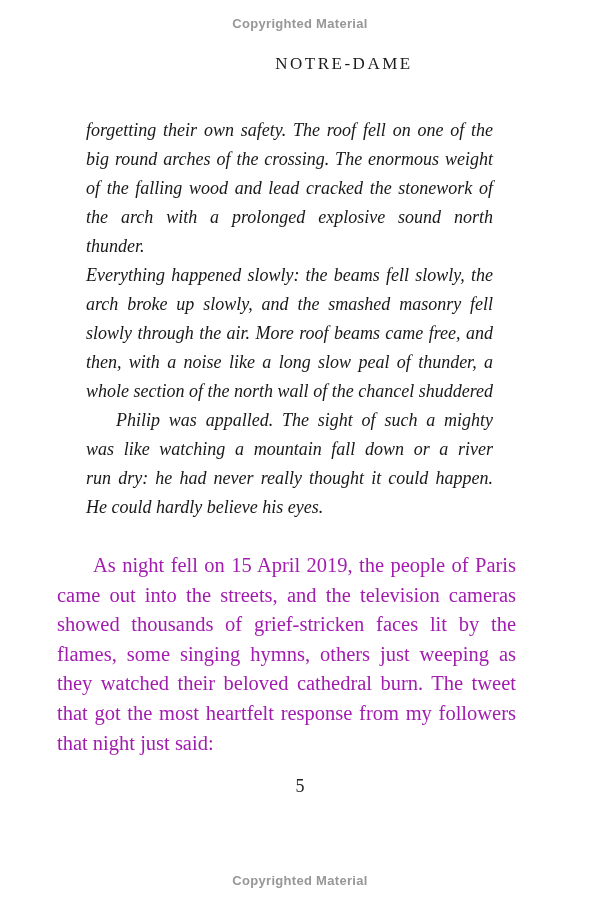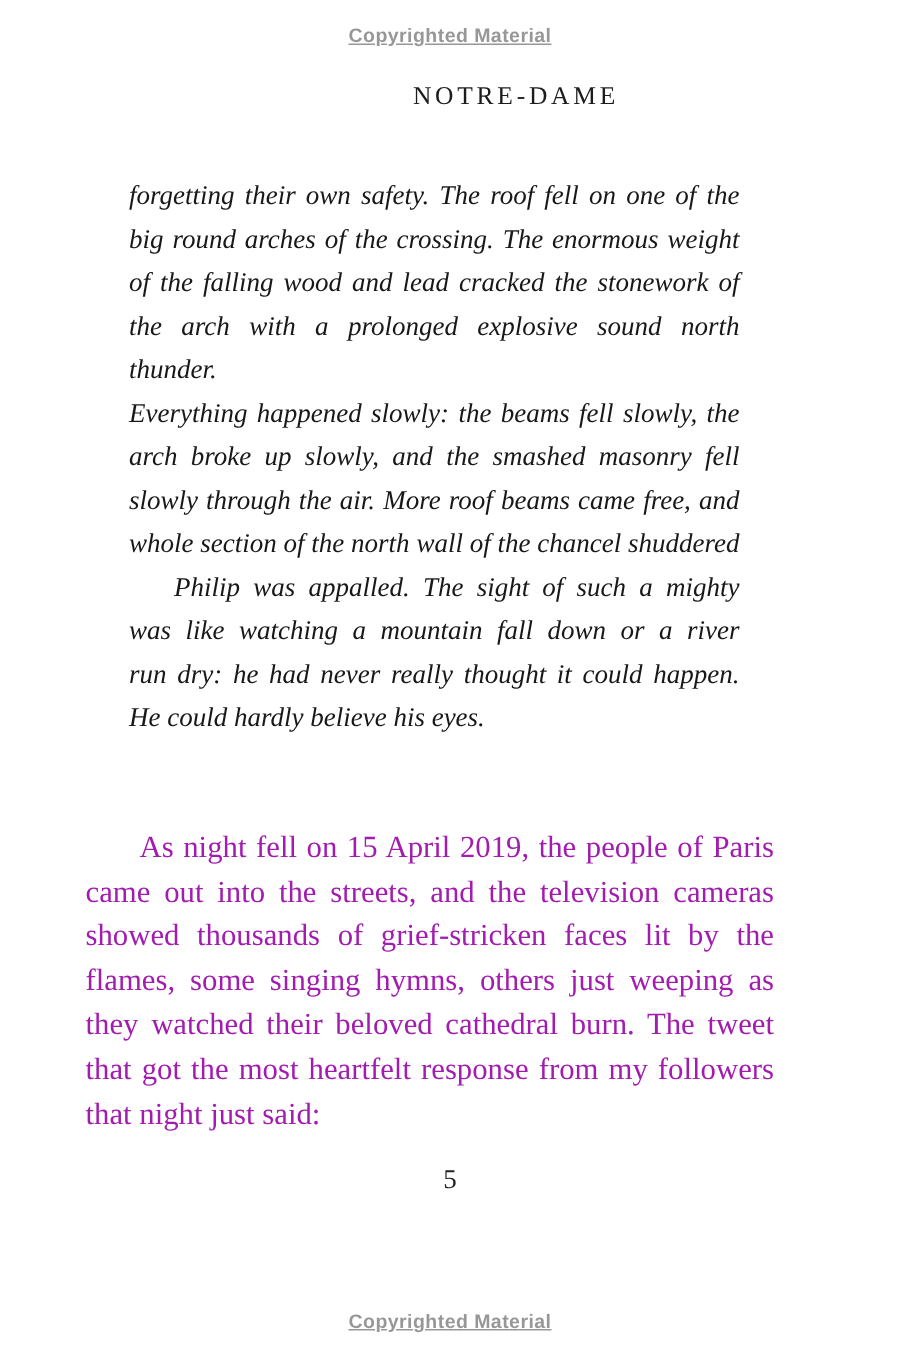--- a/index.html
+++ b/index.html
@@ -16,21 +16,20 @@
   .copyright {
     position: absolute;
     left: 0;
     width: 600px;
     text-align: center;
     font-family: "Liberation Sans", sans-serif;
     font-weight: bold;
     font-size: 13px;
     color: #979797;
     letter-spacing: 0.3px;
-    text-decoration: underline;
   }
   .copyright.top { top: 16px; }
   .copyright.bottom { top: 873px; }
   .running-head {
     position: absolute;
     top: 54px;
     left: 0;
     width: 600px;
     text-align: center;
     font-family: "Liberation Serif", serif;
@@ -88,20 +87,21 @@
   <div class="running-head">NOTRE-DAME</div>
 
   <div class="quote-block">
       <div class="line">forgetting their own safety. The roof fell on one of the</div>
       <div class="line">big round arches of the crossing. The enormous weight</div>
       <div class="line">of the falling wood and lead cracked the stonework of</div>
       <div class="line">the arch with a prolonged explosive sound north thunder.</div>
       <div class="line">Everything happened slowly: the beams fell slowly, the</div>
       <div class="line">arch broke up slowly, and the smashed masonry fell</div>
       <div class="line">slowly through the air. More roof beams came free, and</div>
+      <div class="line">then, with a noise like a long slow peal of thunder, a</div>
       <div class="line">whole section of the north wall of the chancel shuddered</div>
       <div class="line indent">Philip was appalled. The sight of such a mighty</div>
       <div class="line">was like watching a mountain fall down or a river</div>
       <div class="line">run dry: he had never really thought it could happen.</div>
       <div class="line last">He could hardly believe his eyes.</div>
     </div>
 
   <div class="body-block">
       <div class="line indent">As night fell on 15 April 2019, the people of Paris</div>
       <div class="line">came out into the streets, and the television cameras</div>

